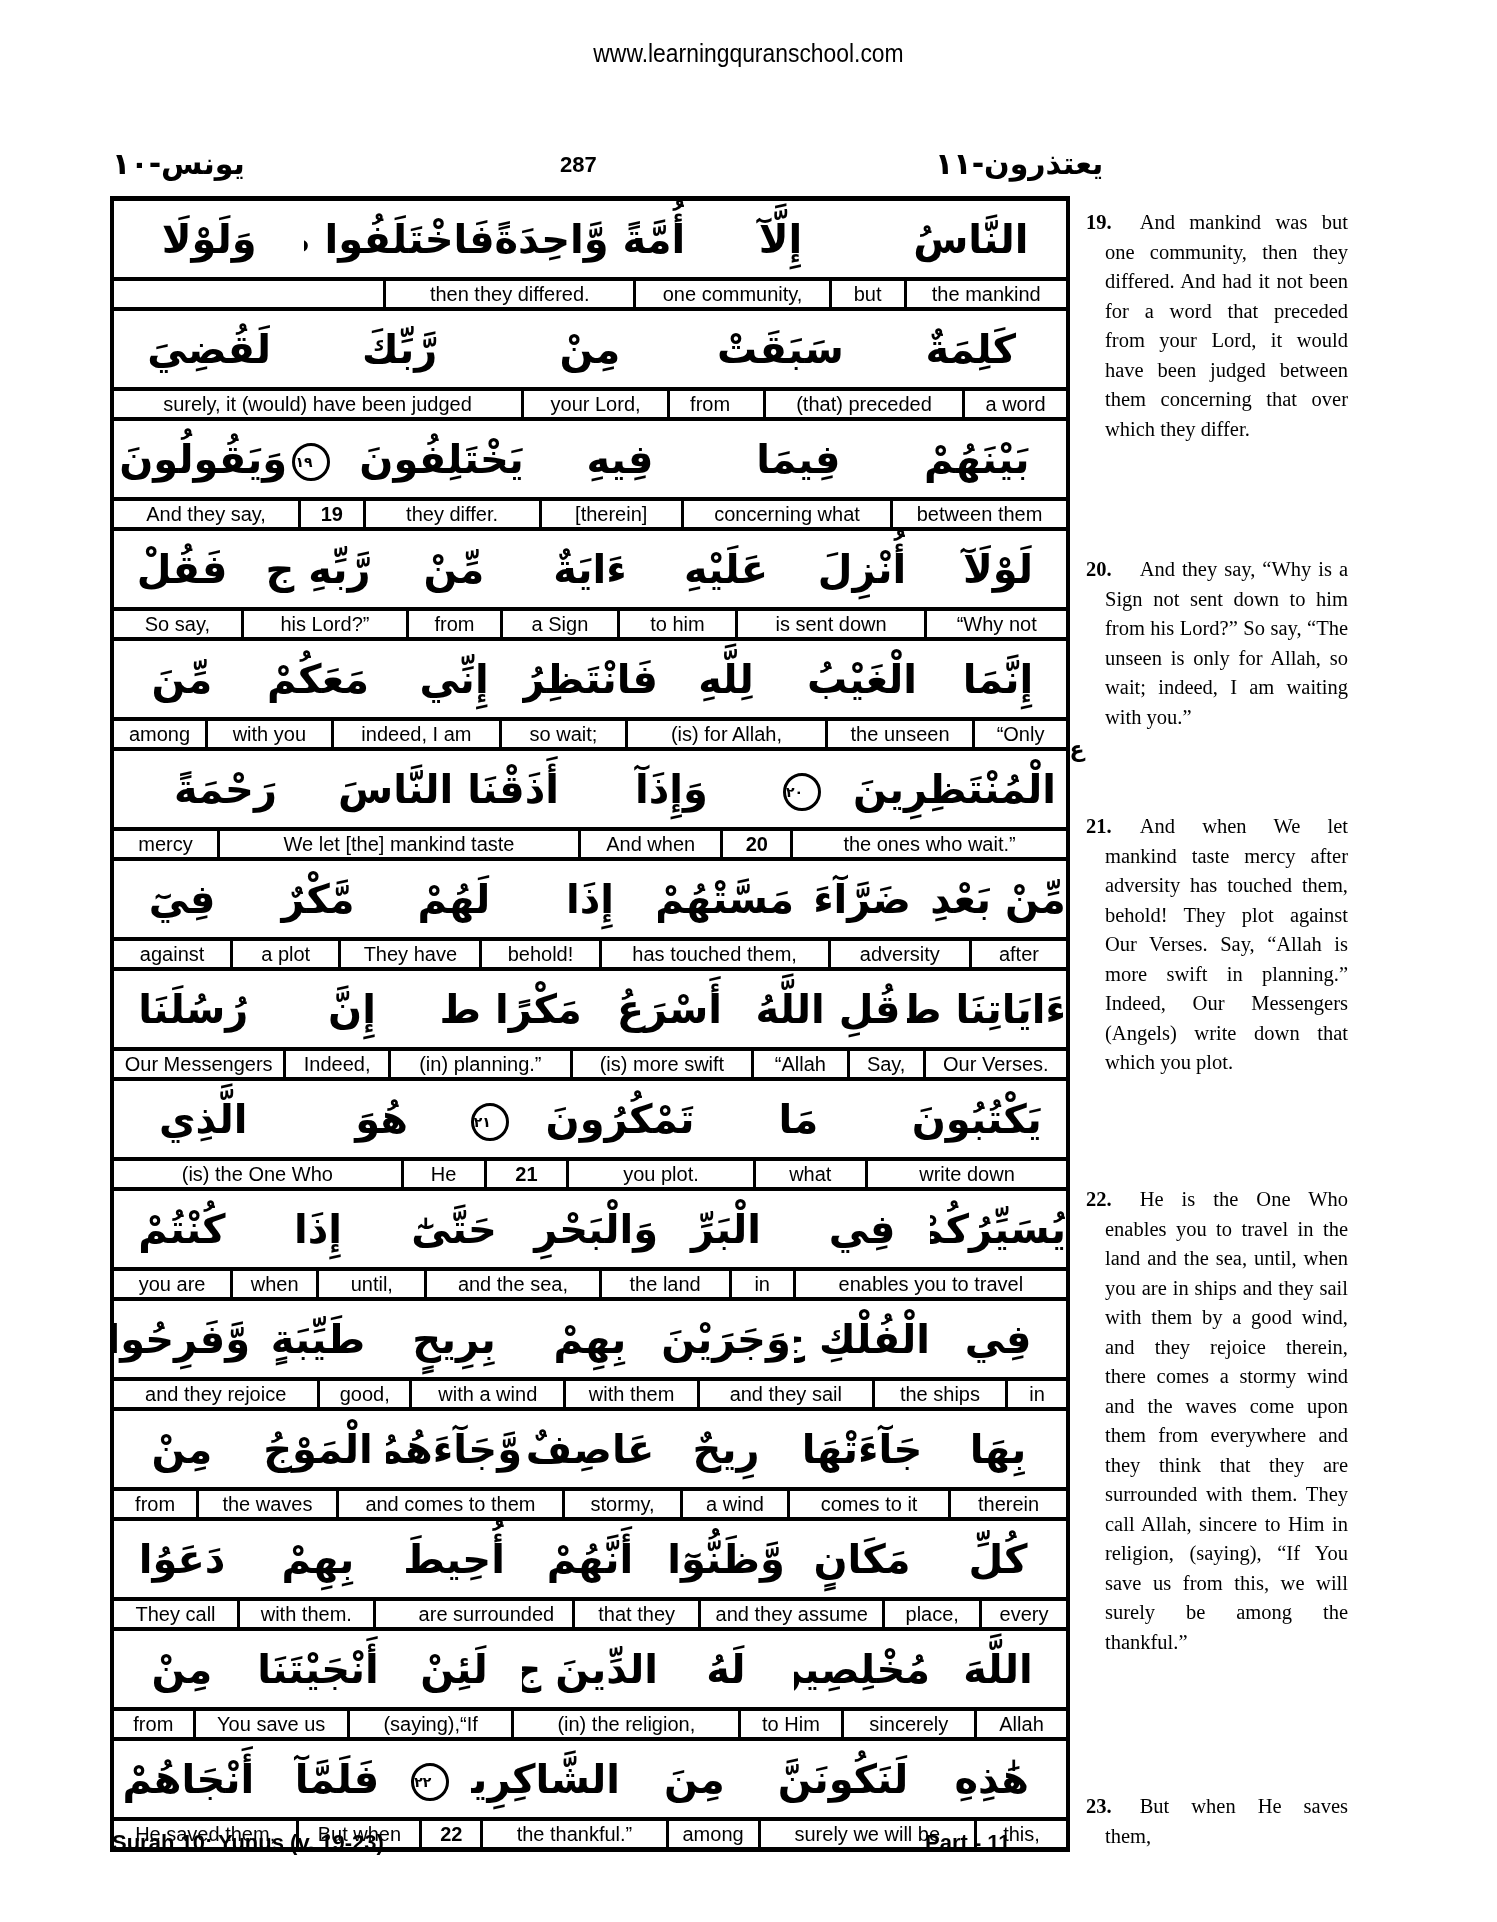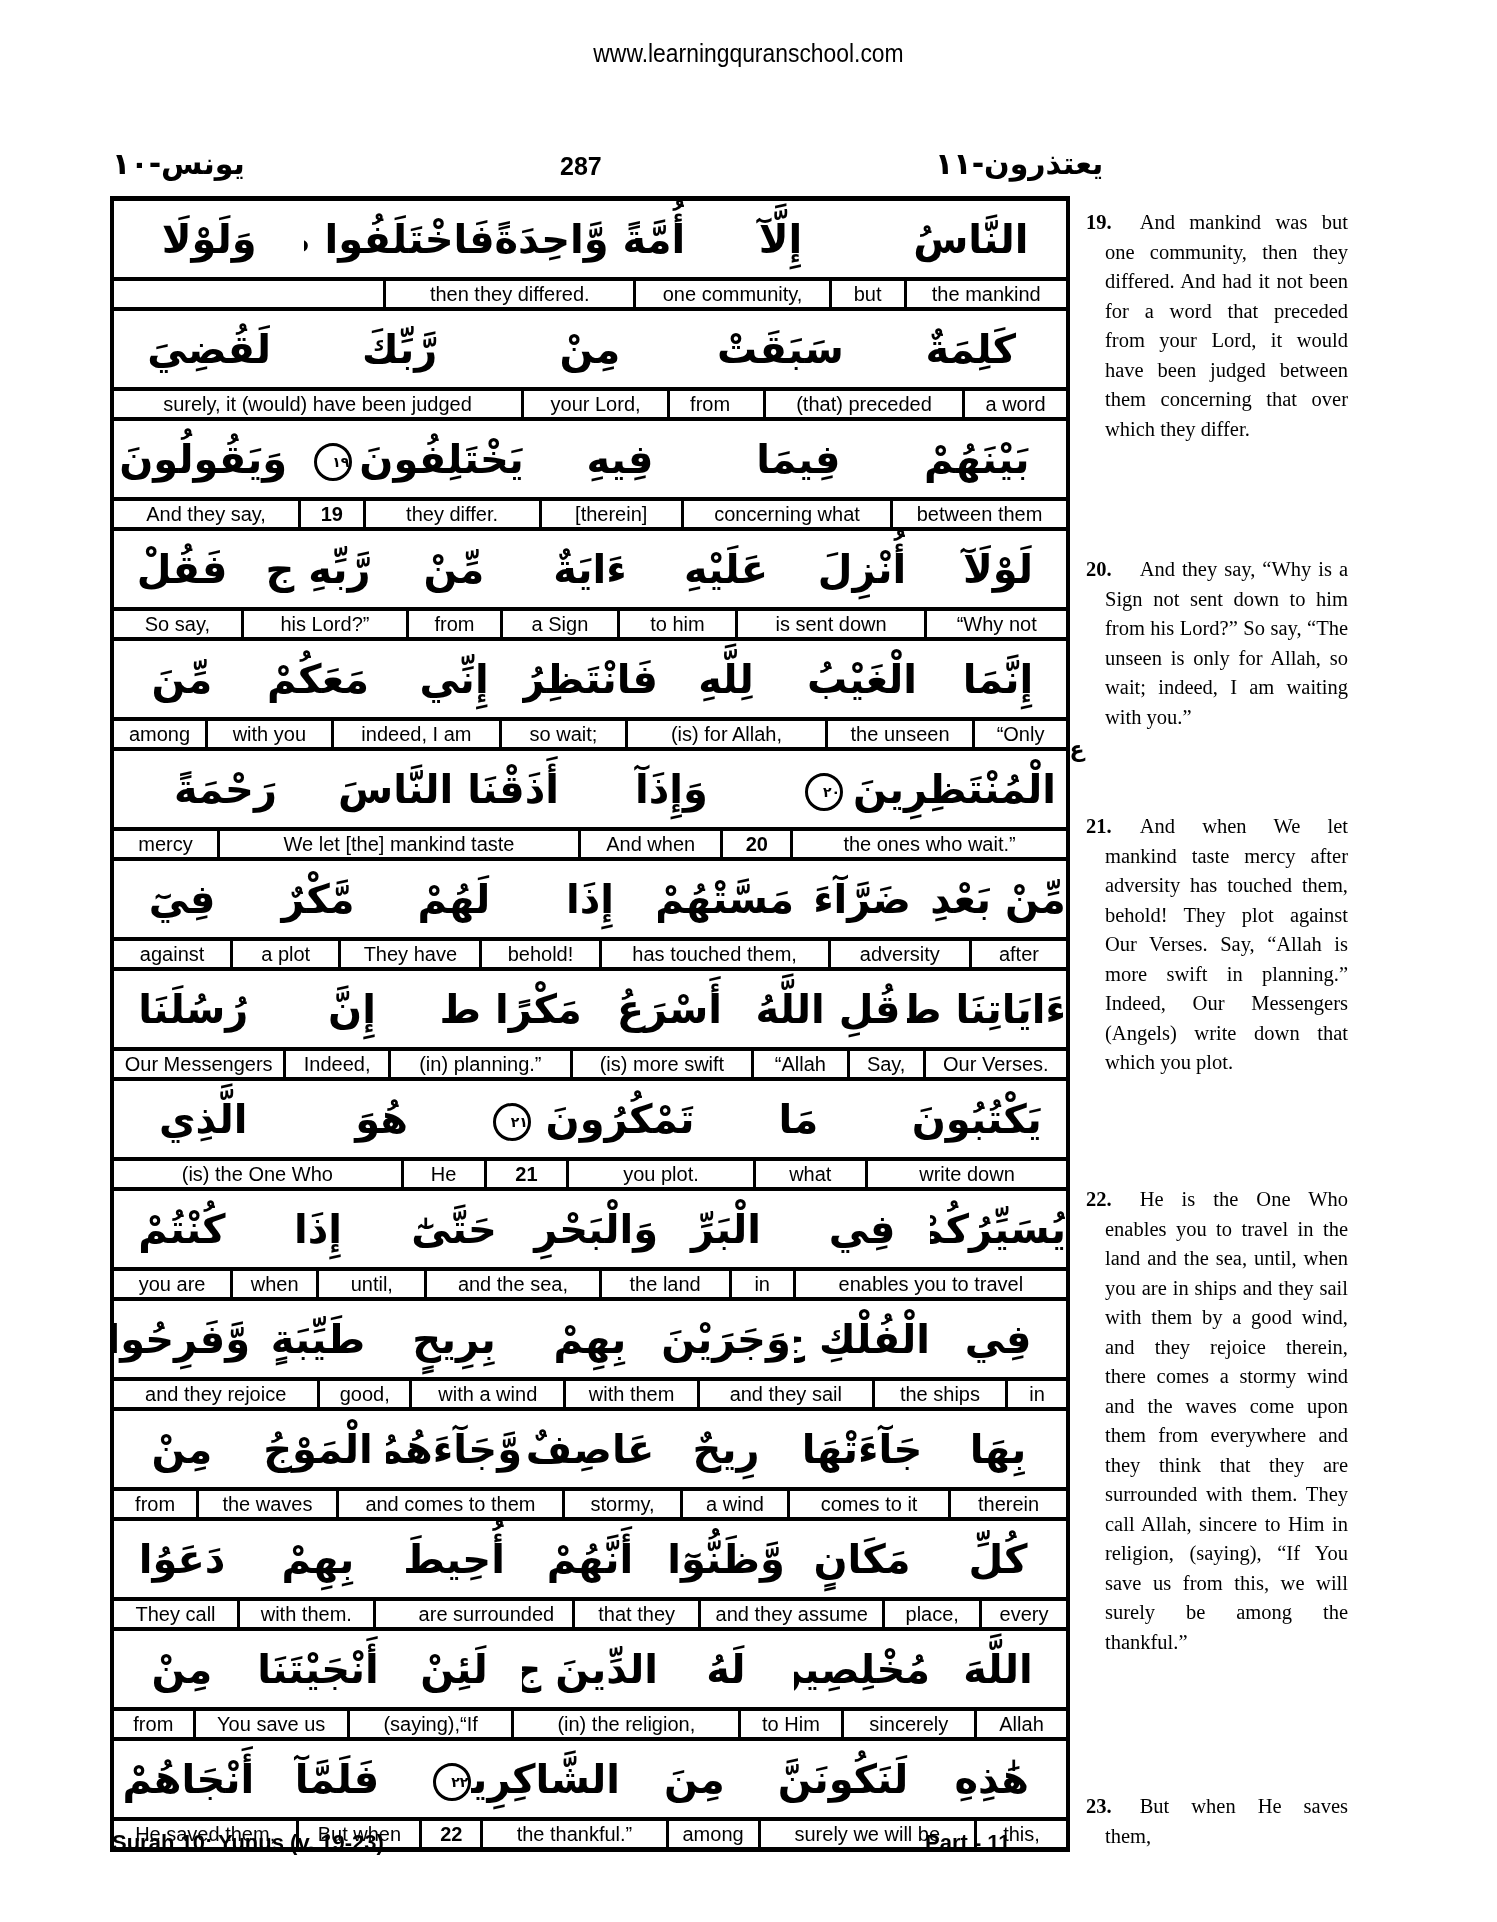--- a/index.html
+++ b/index.html
@@ -1,26 +1,26 @@
 <!DOCTYPE html>
 <html><head>
 <meta charset="utf-8">
 <style>
   html, body { margin:0; padding:0; background:#ffffff; }
   body { width:1497px; height:1922px; position:relative; overflow:hidden; color:#000; }
   .site { position:absolute; top:38px; left:0; width:1497px; text-align:center;
     font-family:"Liberation Sans", sans-serif; font-size:26px; transform:scaleX(0.88); transform-origin:center; }
   .hdr { position:absolute; top:146px; font-family:"DejaVu Sans", sans-serif; font-weight:bold; font-size:30px; }
   .hdr-left { left:112px; }
-  .hdr-center { left:560px; font-family:"Liberation Sans", sans-serif; font-size:25px; top:152px; }
+  .hdr-center { left:560px; font-family:"Liberation Sans", sans-serif; font-size:22px; top:152px; }
   .hdr-right { left:935px; }
   .grid { position:absolute; left:110px; top:196px; width:952px; border:4px solid #000; border-top-width:5px; border-bottom-width:5px; }
   .ar-row { height:76px; border-bottom:4px solid #000; display:flex; direction:rtl; align-items:center; }
   .ar-row .w { flex:1; text-align:center; font-family:"DejaVu Sans", sans-serif; font-weight:bold; font-size:40px; line-height:76px; white-space:nowrap; overflow:hidden; }
-  .ar-row .vm { flex:0 0 auto; width:60px; text-align:right; }
+  .ar-row .vm { flex:0 0 auto; width:60px; text-align:left; }
   .circle { display:inline-block; width:32px; height:32px; border:3px solid #000; border-radius:50%; font-family:"DejaVu Sans", sans-serif; font-size:14px; line-height:32px; font-weight:bold; vertical-align:middle; }
   .en-row { height:26px; border-bottom:4px solid #000; display:flex; direction:rtl; }
   .en-row:last-child { border-bottom:none; }
   .en-row .c { direction:ltr; border-left:3px solid #000; text-align:center; font-family:"Liberation Sans", sans-serif; font-size:20px; line-height:26px; white-space:nowrap; overflow:hidden; padding:0 3px; }
   .en-row .c:last-child { border-left:none; }
   .en-row .c.num { font-weight:bold; }
   .side { position:absolute; left:1086px; width:262px; font-family:"Liberation Serif", serif; font-size:20.5px; line-height:29.5px; text-align:justify; }
   .side p { margin:0; text-indent:-19px; padding-left:19px; }
   .side .vn { font-weight:bold; margin-right:28px; }
   .ruku { position:absolute; left:1062px; top:740px; width:30px; height:70px; font-family:"DejaVu Sans", sans-serif; font-size:22px; font-weight:bold; line-height:20px; text-align:center; }

